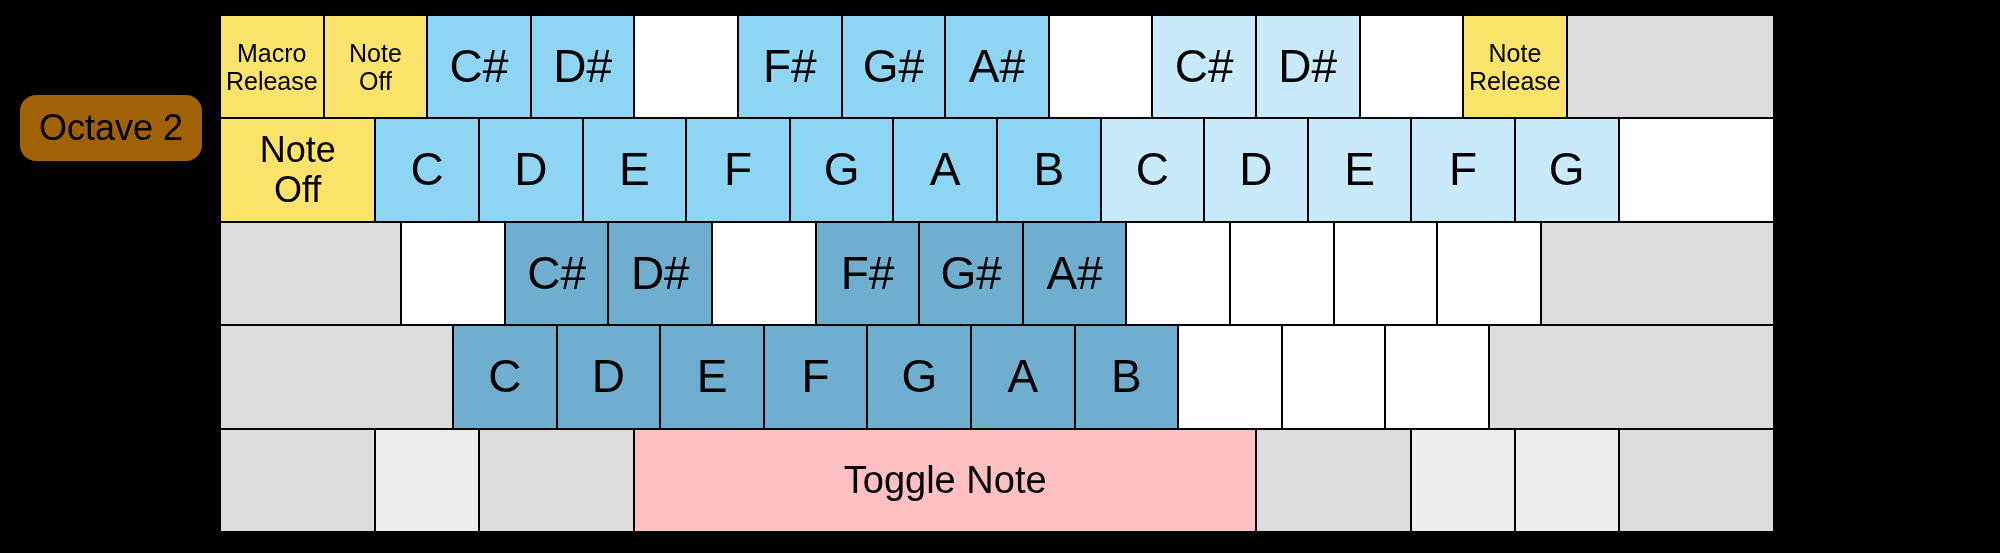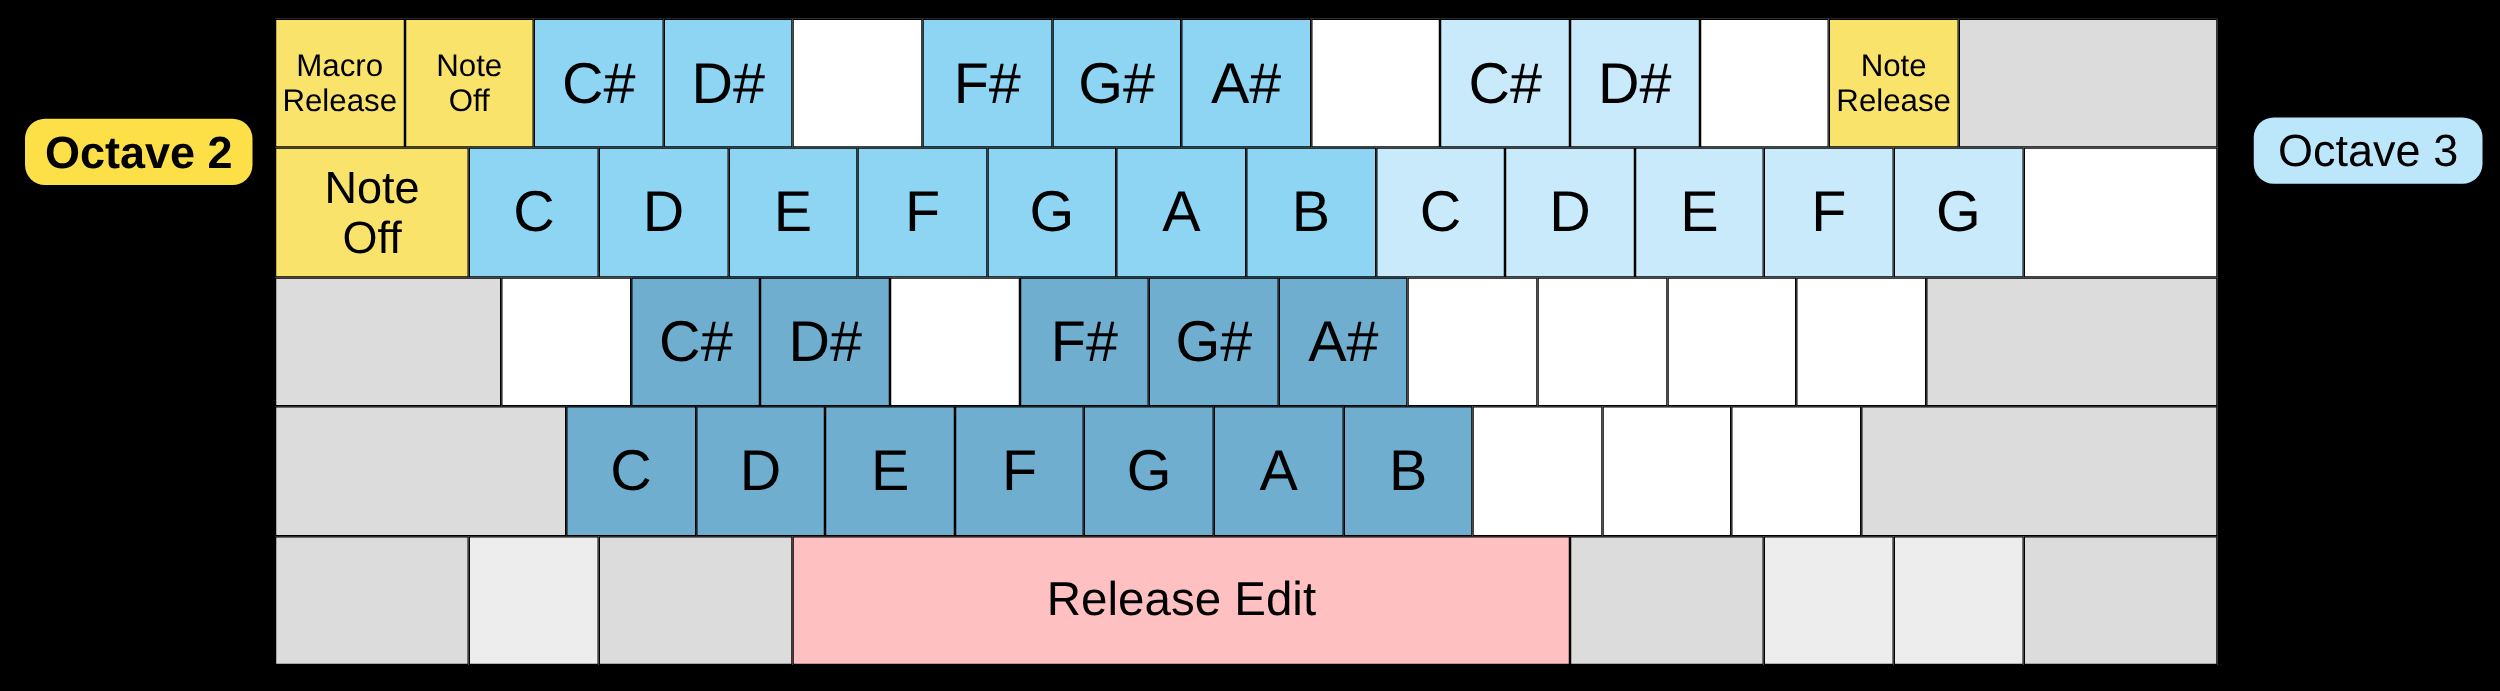--- a/index.html
+++ b/index.html
@@ -28,33 +28,32 @@
   .c-pink{background:#FFC0C2;}
 
   
   .fs-note{font-size:46px;}
   .fs-small{font-size:25px;}
   .fs-medium{font-size:36px;}
   .fs-space{font-size:38px;}
 
   .pill{position:absolute;display:flex;align-items:center;justify-content:center;
         border-radius:16px;font-size:36px;color:#000;}
-  .pill-oct2{left:20px;top:95px;width:182px;height:53px;background:#fde047;font-weight:bold;}
+  .pill-oct2{left:20px;top:95px;width:182px;height:66px;background:#a16207;}
   .pill-oct1{left:20px;top:302px;width:181px;height:52px;background:#73B1D2;}
   .pill-oct3{left:1803px;top:94px;width:183px;height:53px;background:#BCE6FA;}
 </style>
 </head>
 <body>
 
 <div class="stage">
 
   <div class="pill pill-oct2">Octave 2</div>
 
 
-  <div class="pill pill-oct3">Octave 3</div>
 
   <div class="keyboard">
       <div class="row">
         <div class="key c-yellow fs-small" style="flex: 0 0 6.66667%;">
           <span class="lbl">Macro
 Release</span>
         </div>
         <div class="key c-yellow fs-small" style="flex: 0 0 6.66667%;">
           <span class="lbl">Note
 Off</span>
@@ -183,21 +182,21 @@
         <div class="key c-white fs-note" style="flex: 0 0 6.66667%;"></div>
         <div class="key c-white fs-note" style="flex: 0 0 6.66667%;"></div>
         <div class="key c-white fs-note" style="flex: 0 0 6.66667%;"></div>
         <div class="key c-gray fs-note" style="flex: 0 0 18.3333%;"></div>
       </div>
       <div class="row">
         <div class="key c-gray fs-note" style="flex: 0 0 10%;"></div>
         <div class="key c-graylight fs-note" style="flex: 0 0 6.66667%;"></div>
         <div class="key c-gray fs-note" style="flex: 0 0 10%;"></div>
         <div class="key c-pink fs-space" style="flex: 0 0 40%;">
-          <span class="lbl">Release Edit</span>
+          <span class="lbl">Toggle Note</span>
         </div>
         <div class="key c-gray fs-note" style="flex: 0 0 10%;"></div>
         <div class="key c-graylight fs-note" style="flex: 0 0 6.66667%;"></div>
         <div class="key c-graylight fs-note" style="flex: 0 0 6.66667%;"></div>
         <div class="key c-gray fs-note" style="flex: 0 0 10%;"></div>
       </div>
     </div>
 
 </div>
 

